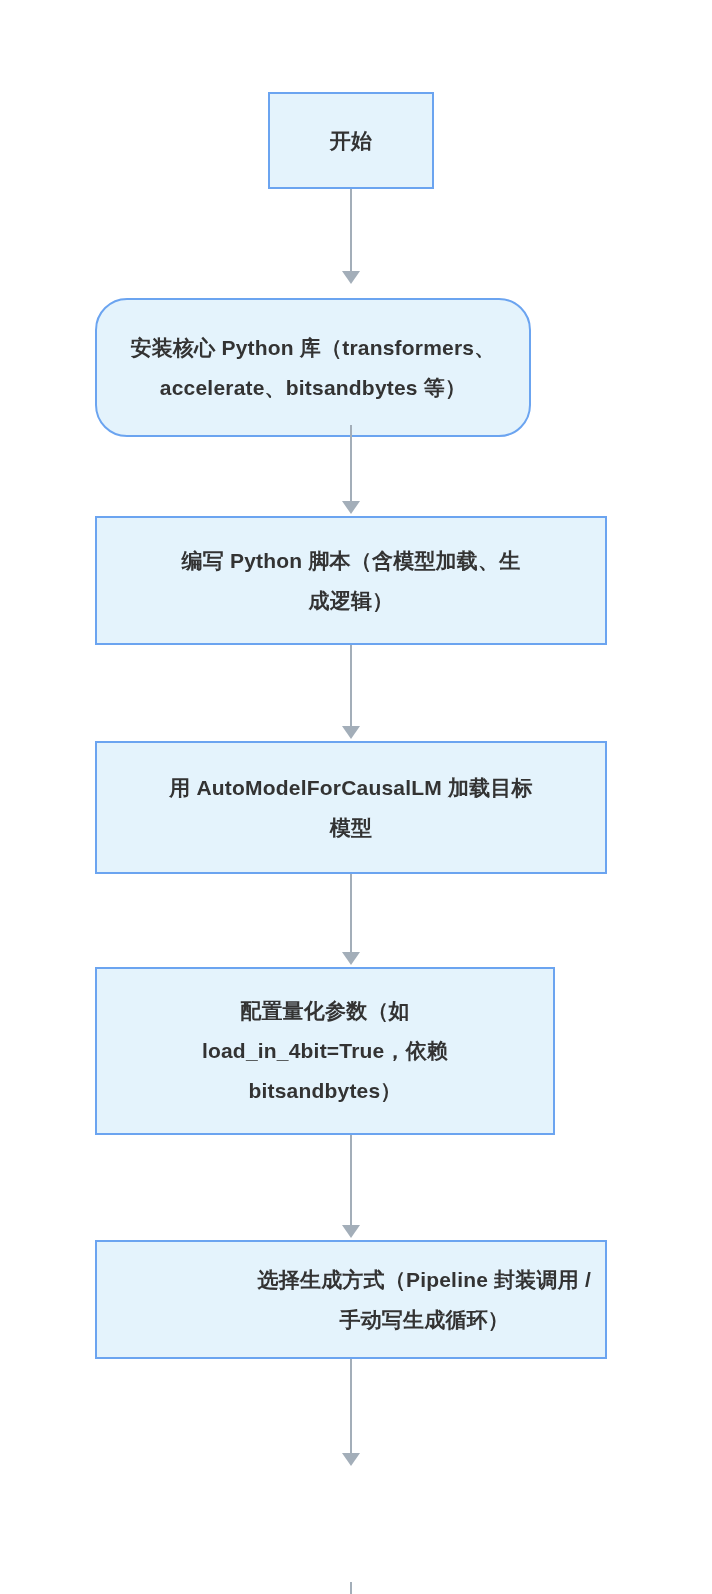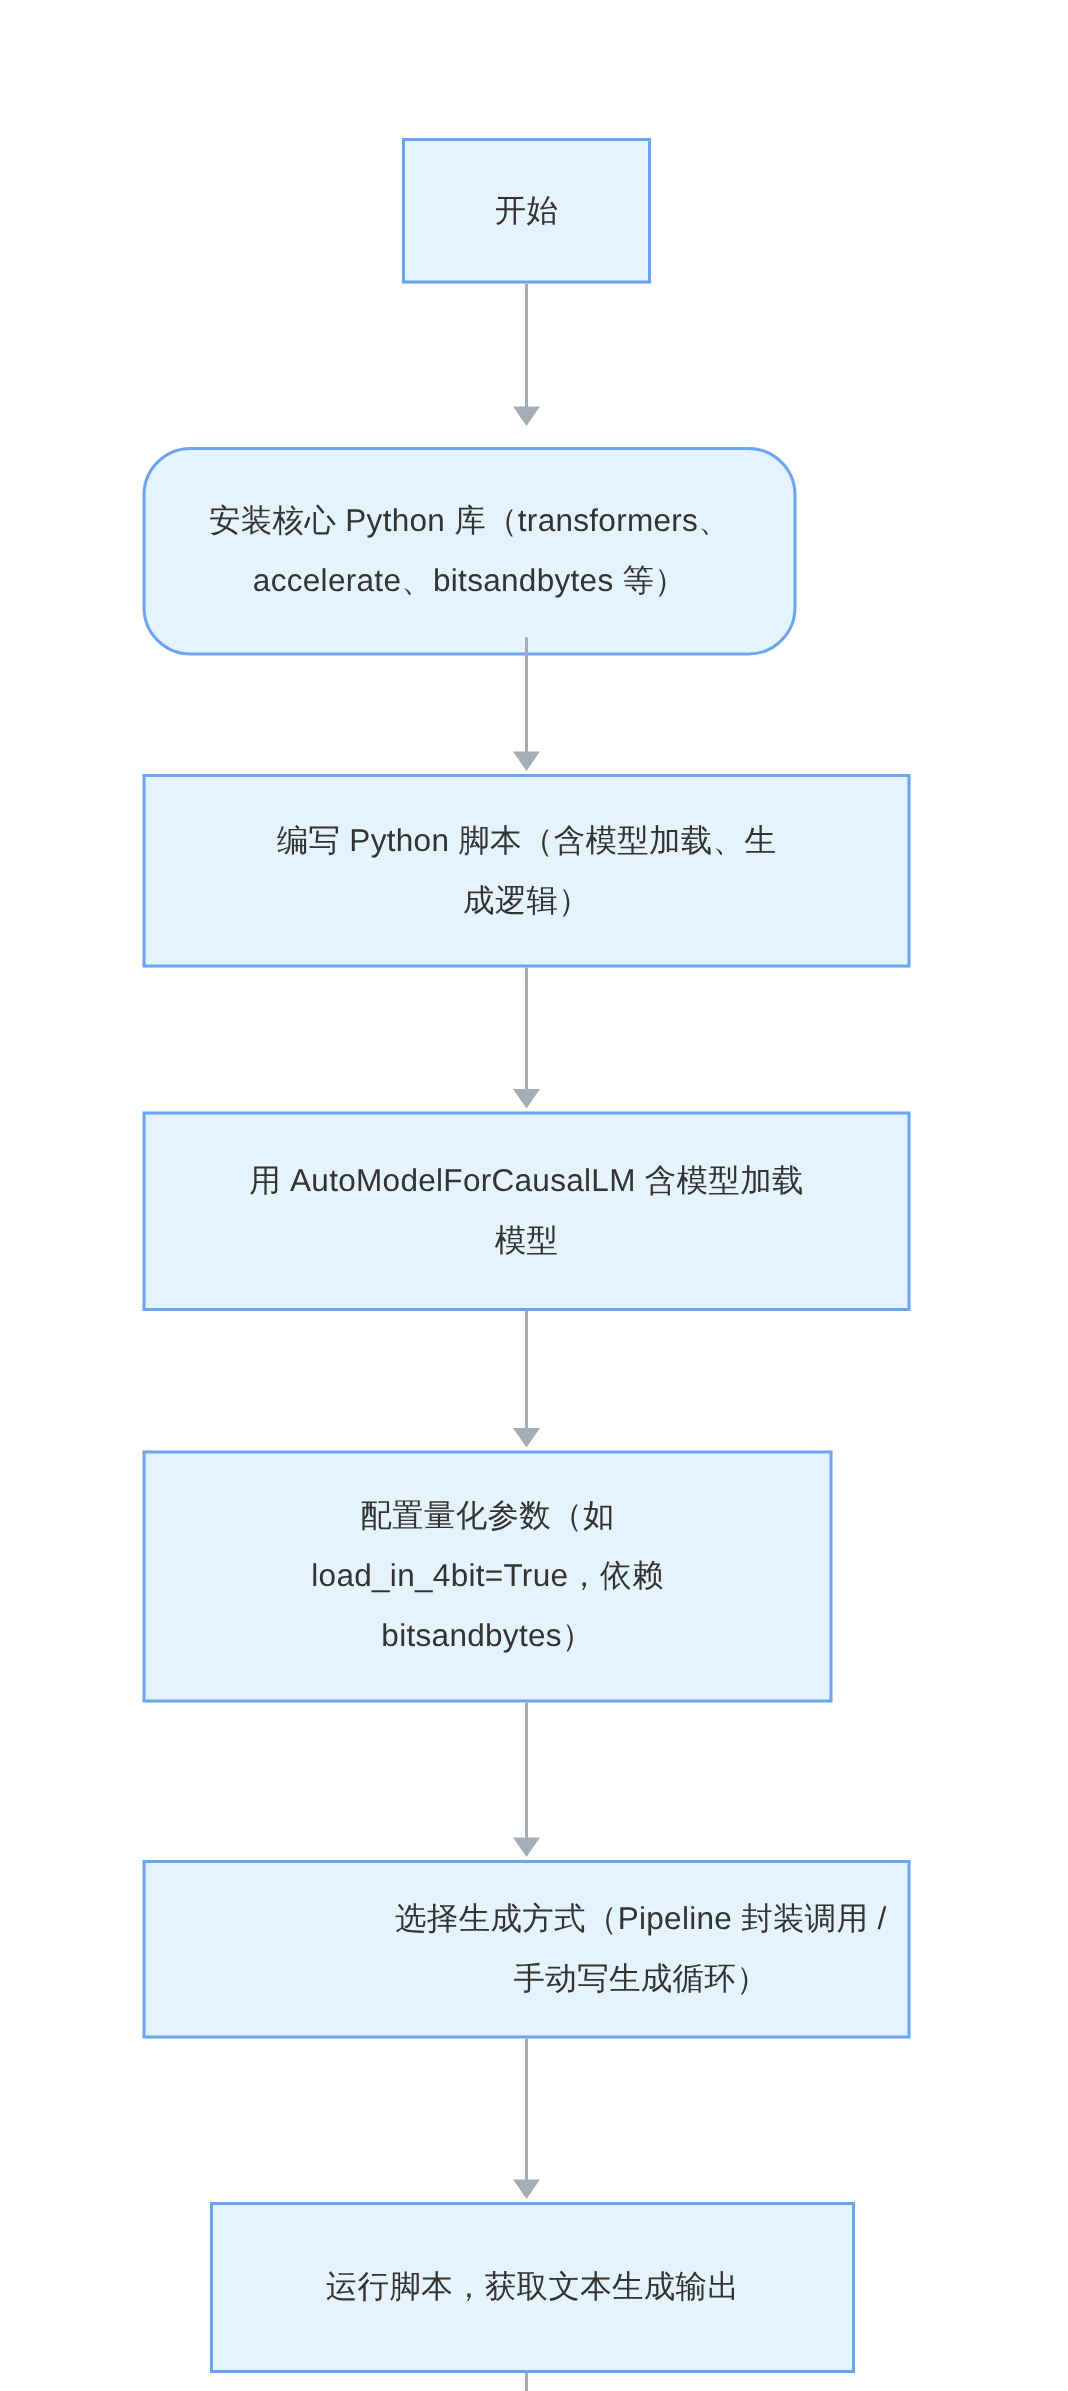--- a/index.html
+++ b/index.html
@@ -33,20 +33,21 @@
     text-align: center;
   }
   .node-label {
     display: block;
     color: #333333;
     font-size: 21px;
     line-height: 40px;
     letter-spacing: 0.2px;
     white-space: pre-line;
     padding: 0 14px;
+    font-weight: bold;
   }
 
   
   .node-start  { left: 268px; top: 92px;   width: 166px; height: 97px;  }
   .node-n1     { left: 95px;  top: 298px;  width: 436px; height: 139px; border-radius: 32px; }
   .node-n2     { left: 95px;  top: 516px;  width: 512px; height: 129px; }
   .node-n3     { left: 95px;  top: 741px;  width: 512px; height: 133px; }
   .node-n4     { left: 95px;  top: 967px;  width: 460px; height: 168px; }
   .node-n5     { left: 95px;  top: 1240px; width: 512px; height: 119px; justify-content: flex-end; }
   .node-n6     { left: 140px; top: 1468px; width: 430px; height: 114px; }
@@ -105,21 +106,21 @@
 
   <div class="node node-n2">
     <span class="node-label">编写 Python 脚本（含模型加载、生
 成逻辑）</span>
   </div>
 
   <div class="conn conn-3"></div>
   <div class="arrowhead head-3"></div>
 
   <div class="node node-n3">
-    <span class="node-label">用 AutoModelForCausalLM 含模型加载
+    <span class="node-label">用 AutoModelForCausalLM 加载目标
 模型</span>
   </div>
 
   <div class="conn conn-4"></div>
   <div class="arrowhead head-4"></div>
 
   <div class="node node-n4">
     <span class="node-label">配置量化参数（如
 load_in_4bit=True，依赖
 bitsandbytes）</span>
@@ -129,19 +130,16 @@
   <div class="arrowhead head-5"></div>
 
   <div class="node node-n5">
     <span class="node-label">选择生成方式（Pipeline 封装调用 /
 手动写生成循环）</span>
   </div>
 
   <div class="conn conn-6"></div>
   <div class="arrowhead head-6"></div>
 
-  <div class="node node-n6">
-    <span class="node-label">运行脚本，获取文本生成输出</span>
-  </div>
 
   <div class="conn conn-7"></div>
 
 </div>
 
 </body></html>

